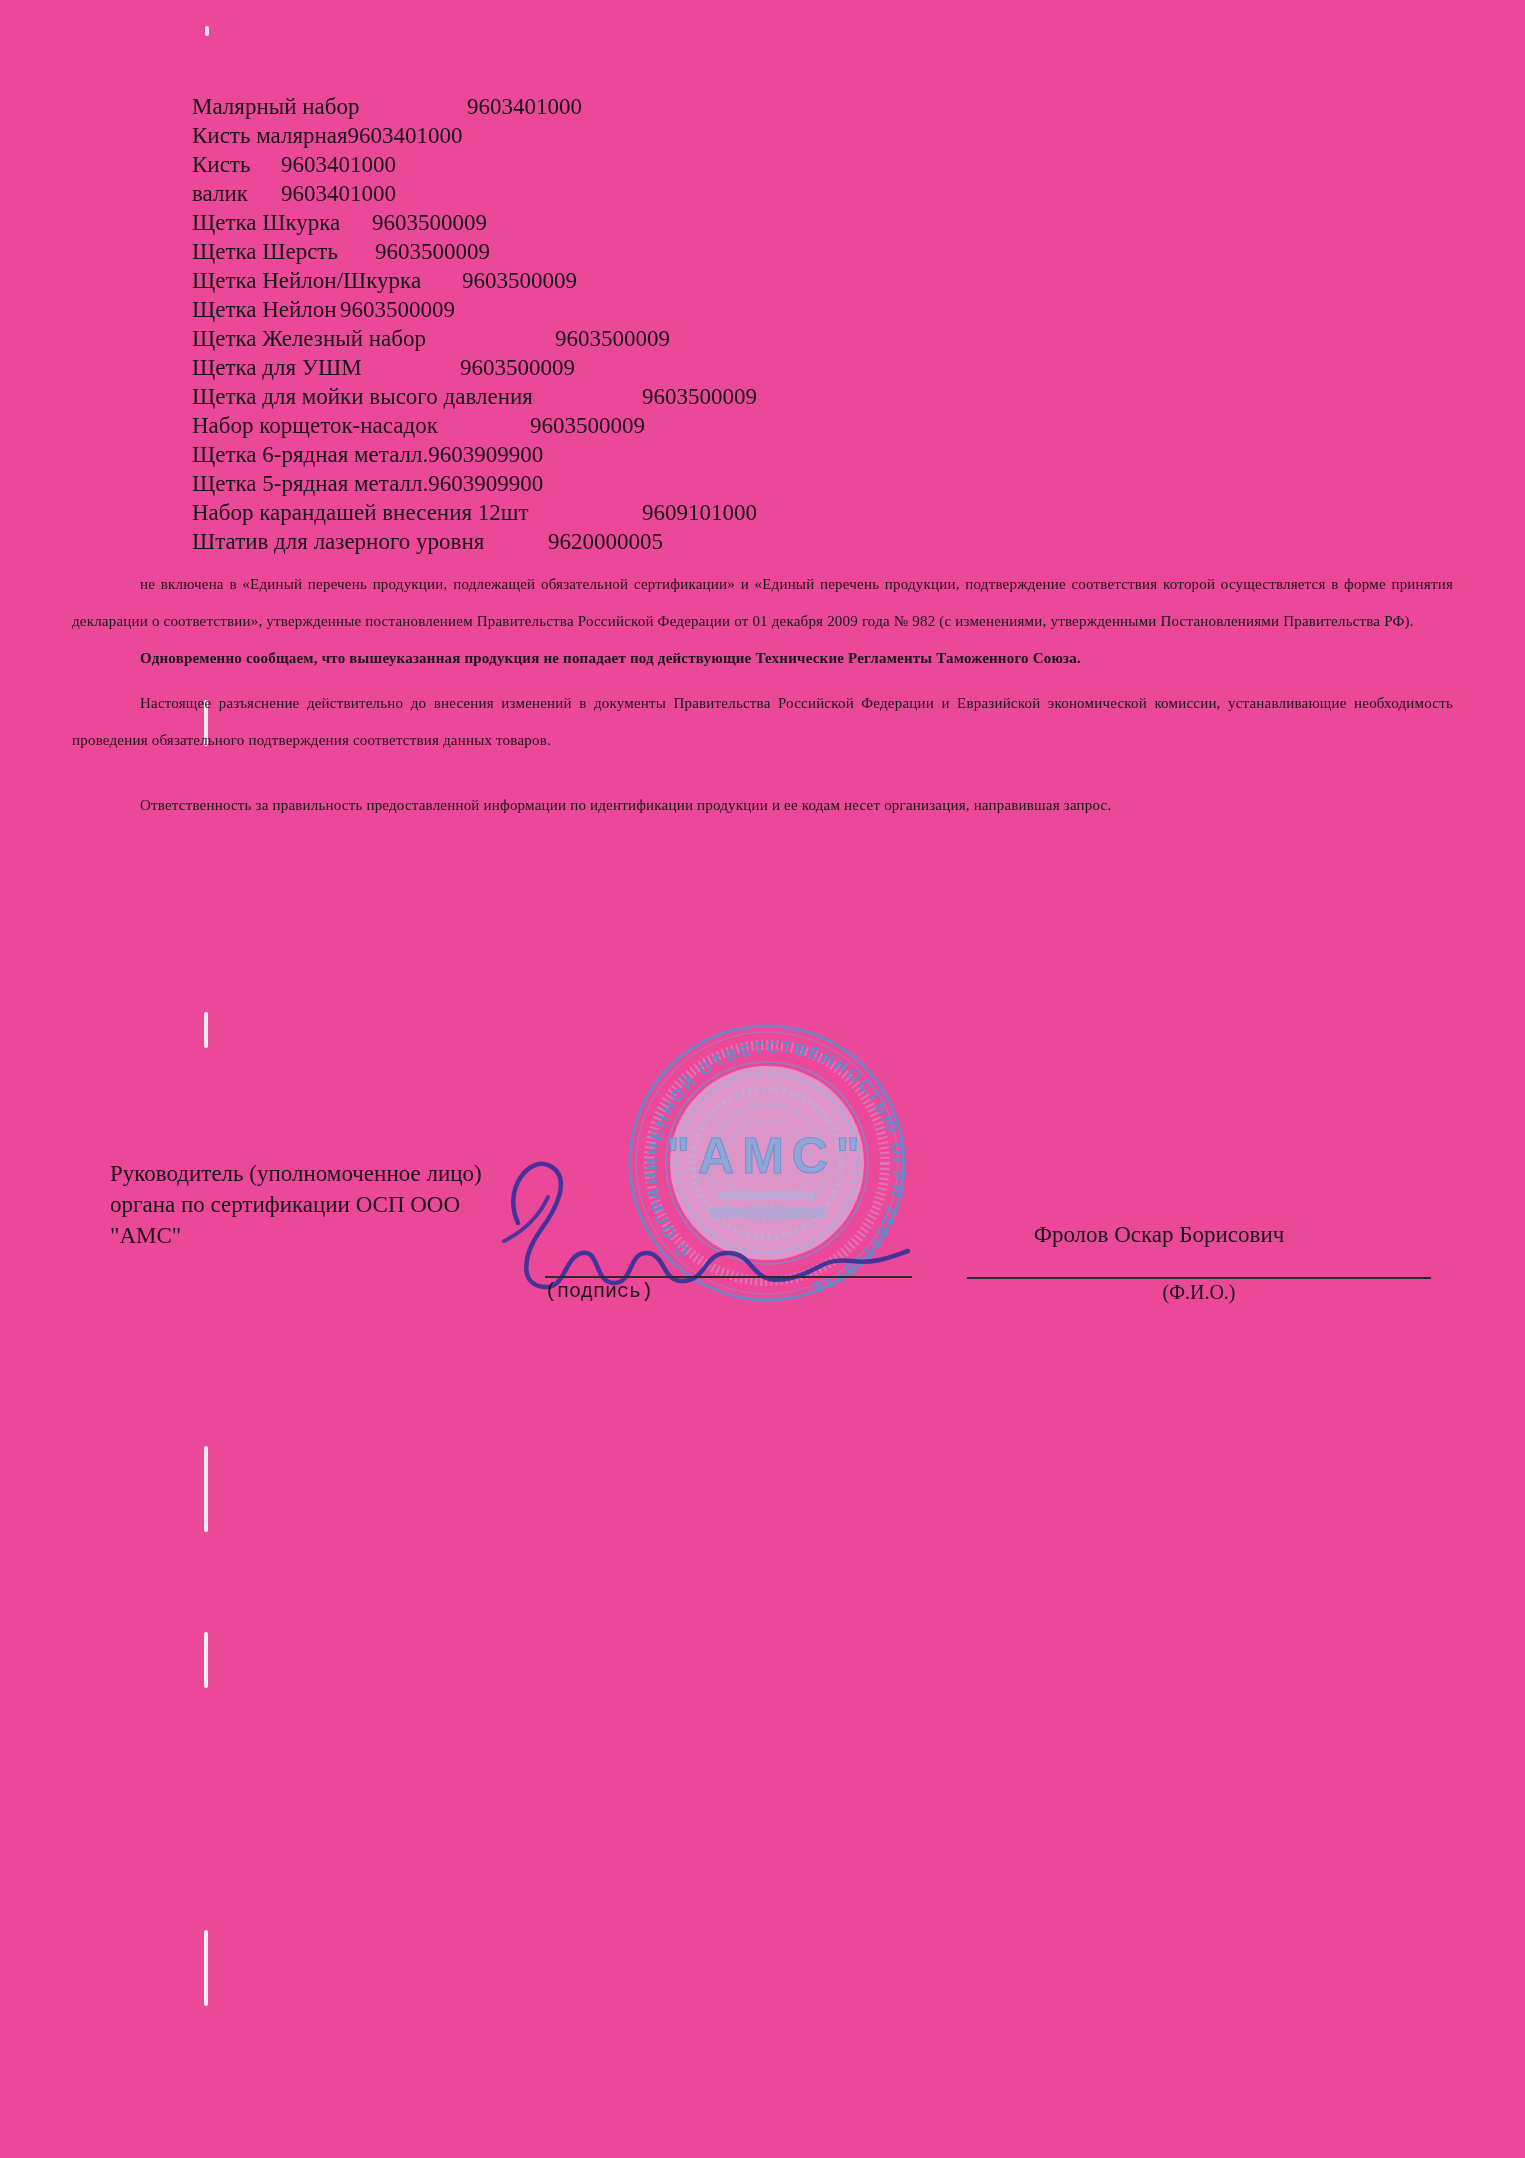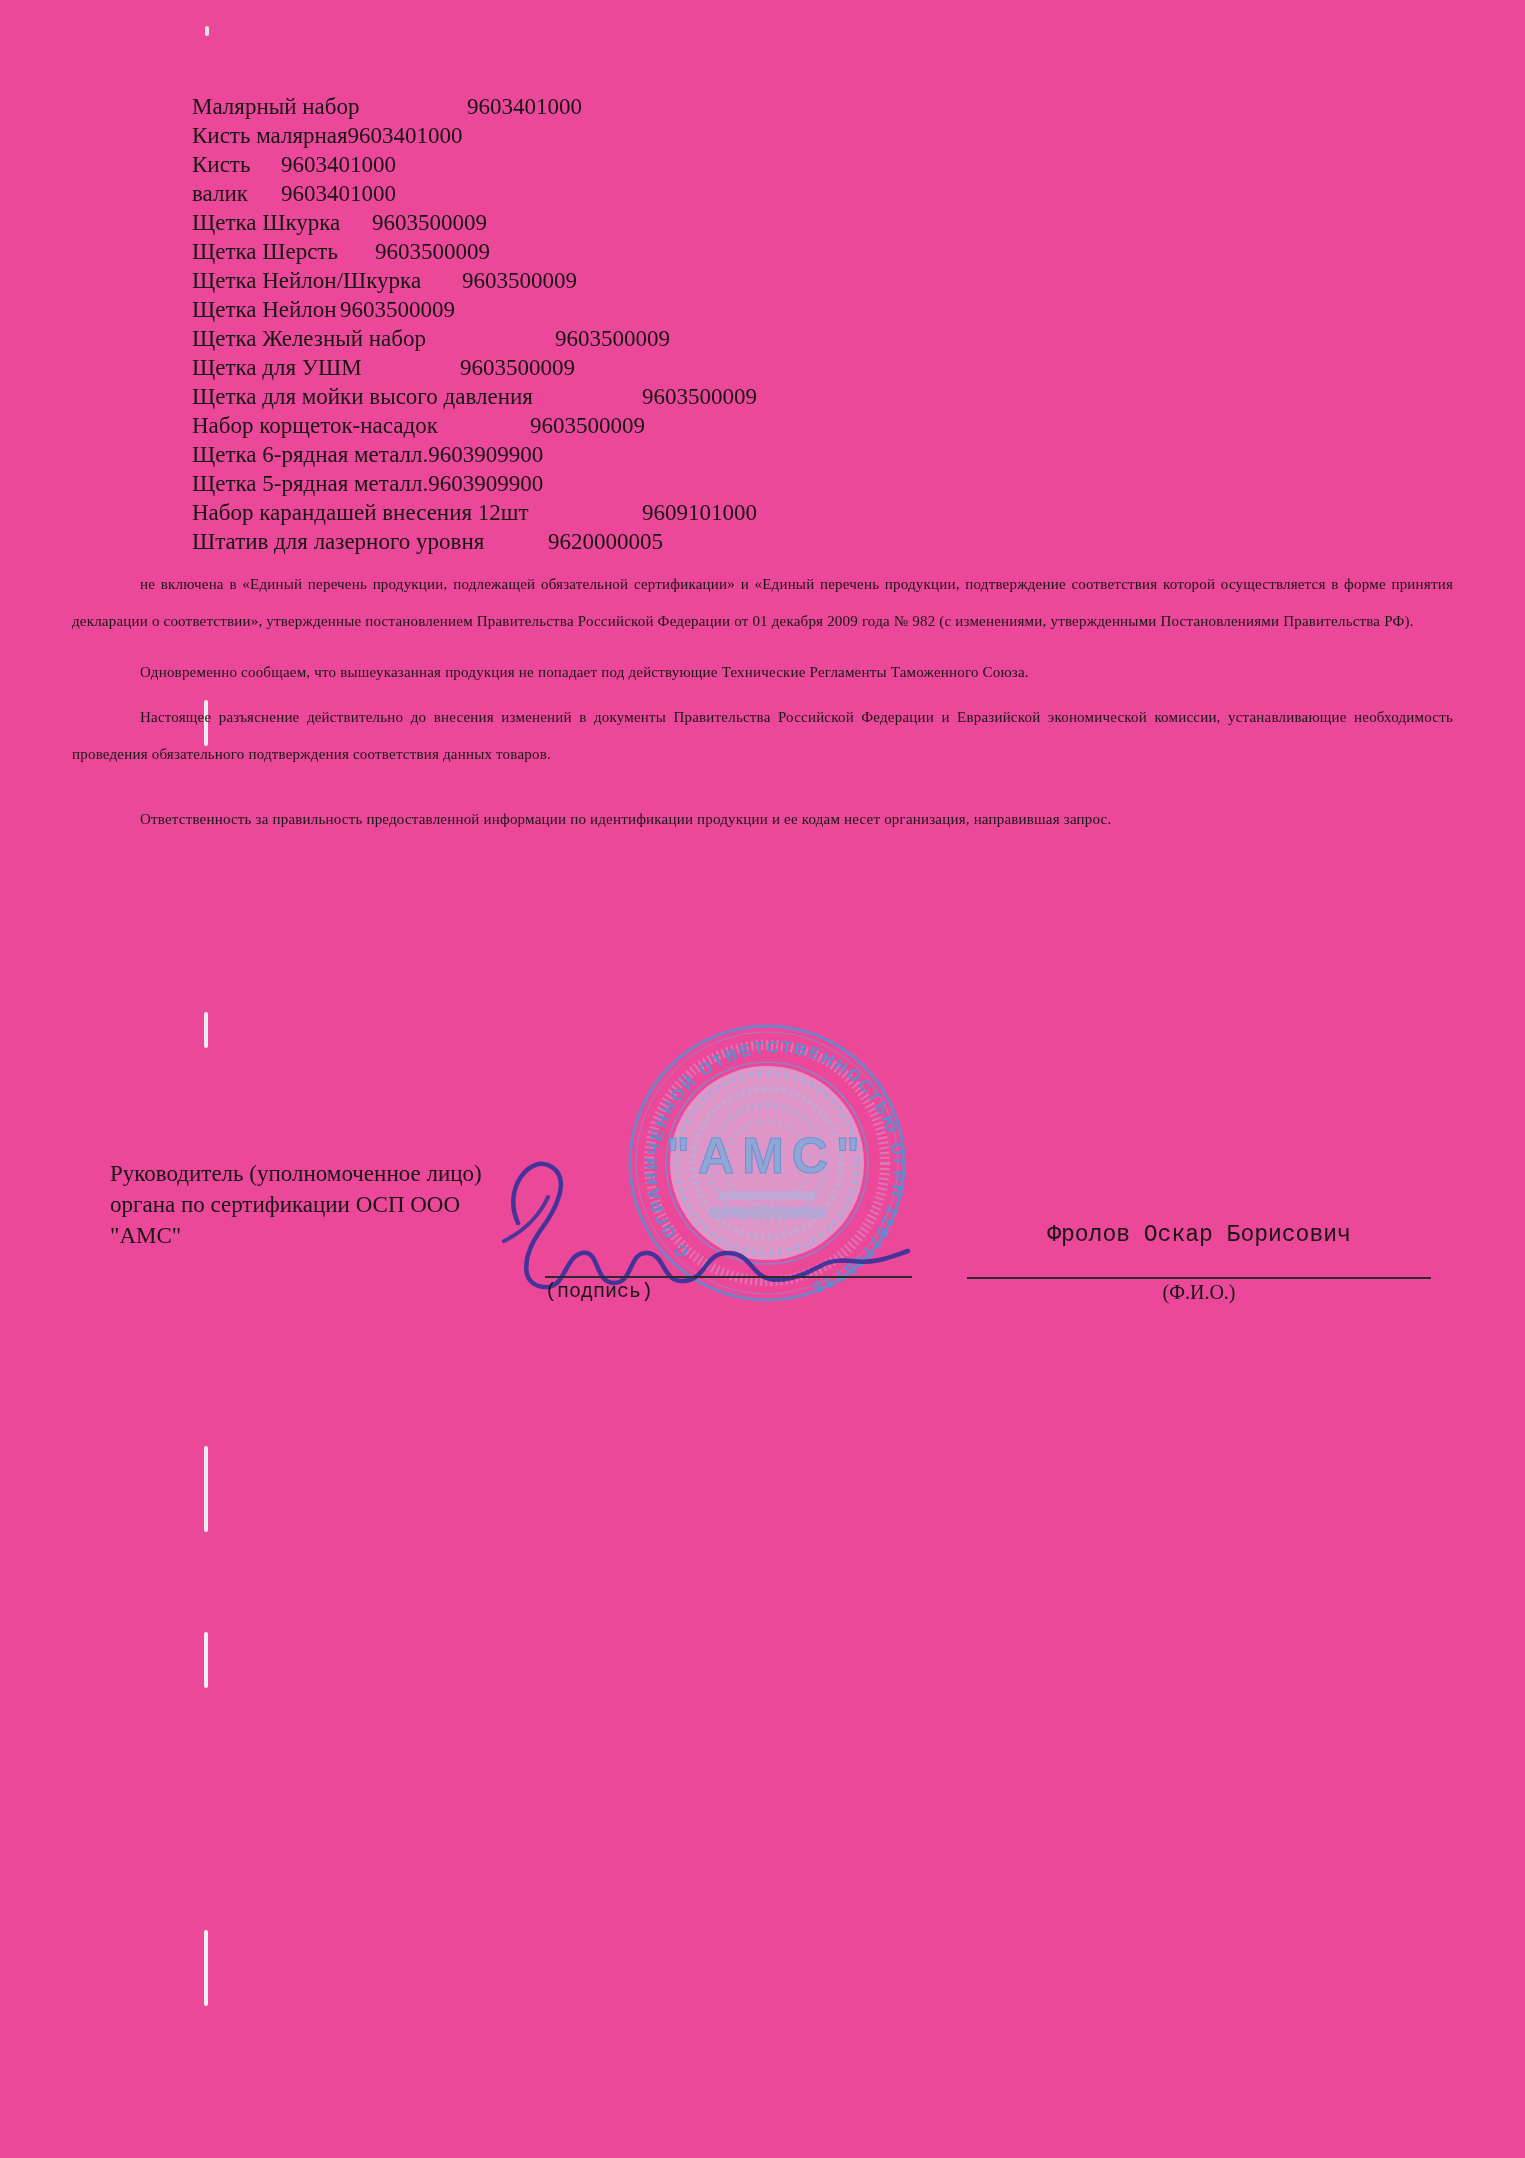--- a/index.html
+++ b/index.html
@@ -19,33 +19,33 @@
   .prow{height:29px;}
   .pname{display:inline-block;}
   .pcode{display:inline;}
   
   .bodytext{
     position:absolute; left:72px; top:566px; width:1381px;
     font-size:15px; line-height:37px; letter-spacing:.2px;
     text-align:justify;
   }
   .bodytext p{margin:0; text-indent:68px;}
-  .bodytext p.p2{margin-top:14px;}
+  .bodytext p.p2{font-weight:bold;}
   .bodytext p.p3{margin-top:8px;}
   .bodytext p.p4{margin-top:28px;}
   
   .role-block{
     position:absolute; left:110px; top:1158px; width:420px;
     font-size:23px; line-height:31px;
   }
   .stamp{position:absolute; left:627px; top:1023px; width:280px; height:280px; opacity:.92;}
   .signature{position:absolute; left:500px; top:1145px; width:420px; height:160px;}
   .sign-line{position:absolute; left:545px; top:1276px; width:367px; border-top:2px solid #2b2b2b;}
   .sign-caption{position:absolute; left:545px; top:1280px; width:367px; text-align:left; font-size:20px;font-family:Liberation Mono, monospace;}
-  .fio-name{position:absolute; left:967px; top:1222px; width:464px; text-align:center; font-size:23px;font-family:Liberation Mono, monospace;}
+  .fio-name{position:absolute; left:927px; top:1222px; width:464px; text-align:center; font-size:23px;}
   .fio-line{position:absolute; left:967px; top:1277px; width:464px; border-top:2px solid #2b2b2b;}
   .fio-caption{position:absolute; left:967px; top:1281px; width:464px; text-align:center; font-size:20px;}
   
   .artifact{position:absolute; background:#e2e2e2; width:4px; border-radius:2px;}
   .a1{left:205px; top:26px;  height:10px;}
   .a2{left:204px; top:700px; height:46px; background:#ececec;}
   .a3{left:204px; top:1012px;height:36px; background:#ededed;}
   .a4{left:204px; top:1446px;height:86px; background:#ededed;}
   .a5{left:204px; top:1632px;height:56px; background:#f0f0f0;}
   .a6{left:204px; top:1930px;height:76px; background:#f0f0f0;}

